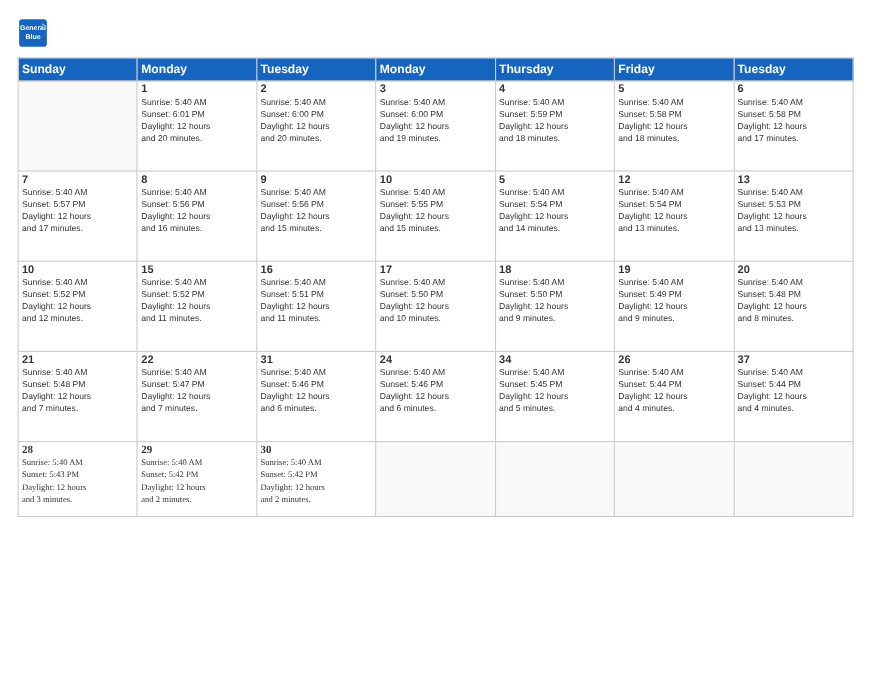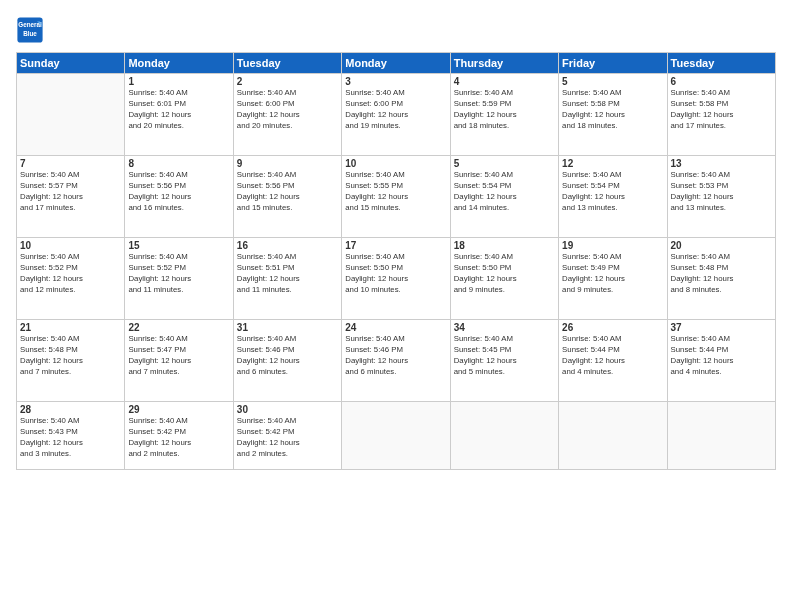--- a/index.html
+++ b/index.html
@@ -86,20 +86,21 @@
       display: block;
       margin-bottom: 1px;
     }
     .day-info {
       font-size: 7.8px;
       line-height: 1.4;
       color: #333;
     }
     tr:last-child td {
       height: 68px;
+      font-family: Liberation Serif, serif;
     }
   </style>
 </head>
 <body>
 
 <div class="page">
   <div class="header">
     <div class="logo">
       <svg class="logo-icon" viewBox="0 0 40 40">
         <rect x="2" y="2" width="36" height="36" rx="4" fill="#1565C0"></rect>

